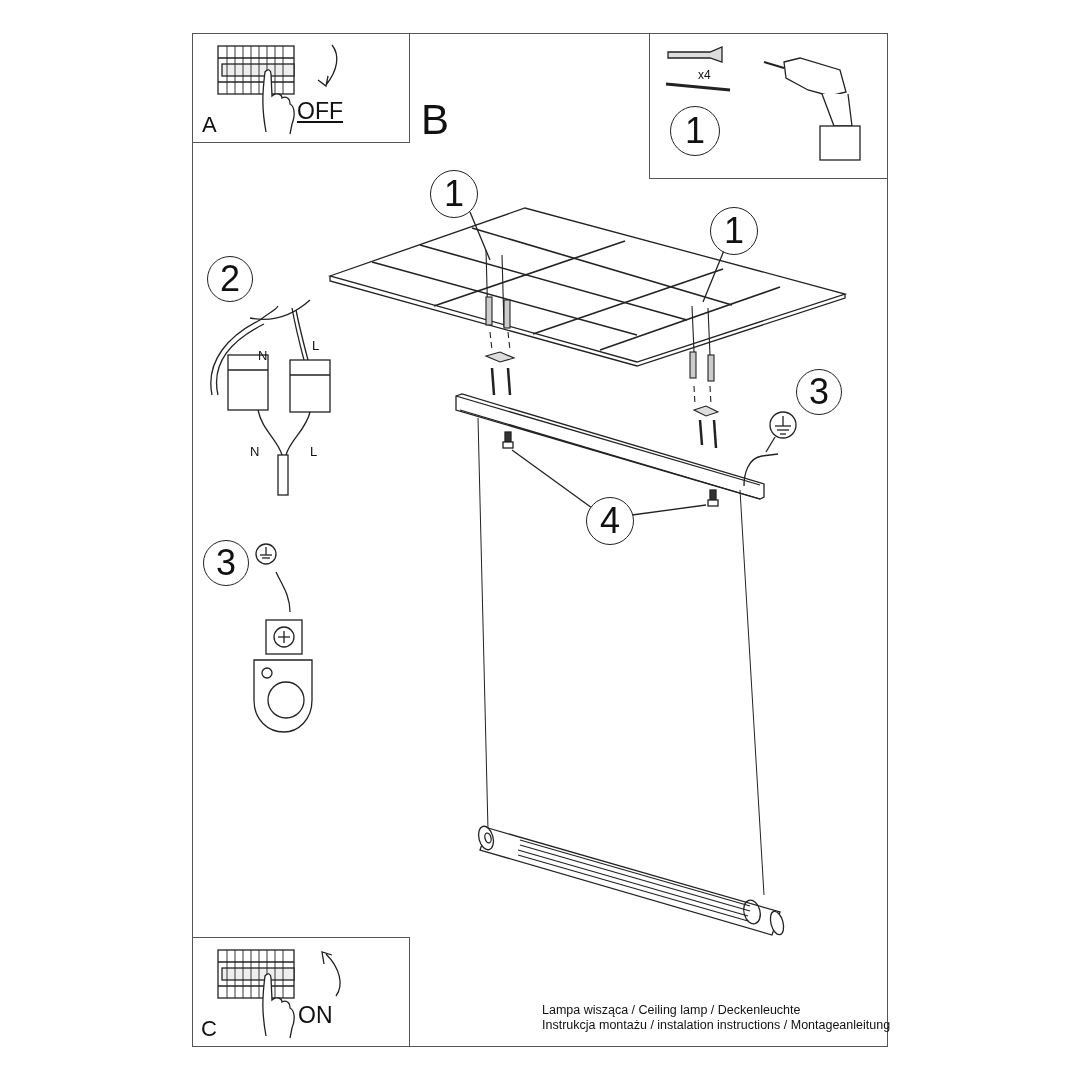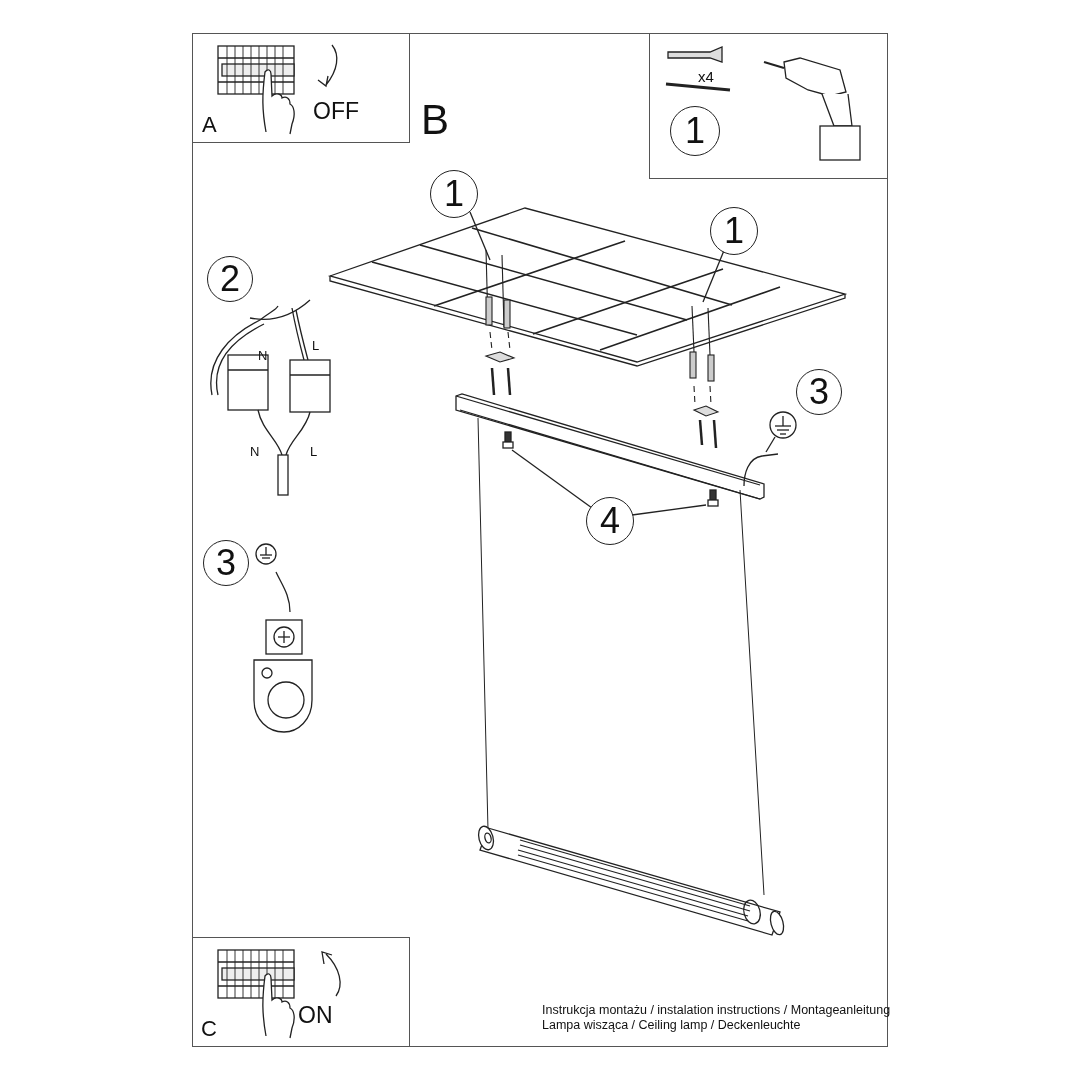--- a/index.html
+++ b/index.html
@@ -11,32 +11,32 @@
   .panel-a { left:192px; top:33px; width:218px; height:110px; }
   .panel-1 { left:649px; top:33px; width:239px; height:146px; }
   .panel-c { left:192px; top:937px; width:218px; height:110px; }
   .letter { position:absolute; font-size:22px; color:#111; }
   .big-b { position:absolute; left:421px; top:96px; font-size:42px; color:#111; }
   .state { position:absolute; font-size:23px; color:#111; }
   .callout { position:absolute; border:1.5px solid #222; border-radius:50%; box-sizing:border-box;
              display:flex; align-items:center; justify-content:center; background:#fff;
              font-size:36px; color:#111; }
   .wire-lbl { position:absolute; font-size:13px; color:#111; }
-  .qty { position:absolute; font-size:15px; color:#111; }
+  .qty { position:absolute; font-size:12px; color:#111; }
   .footer { position:absolute; left:542px; top:1003px; font-size:12.5px; line-height:15px; color:#111; }
   svg.art { position:absolute; left:0; top:0; width:1080px; height:1080px; }
 </style>
 </head>
 <body>
 
 <div class="frame"></div>
 
 <div class="panel panel-a">
   <span class="letter" style="left:9px;top:78px;">A</span>
-  <span class="state" style="left:120px;top:64px;">OFF</span>
+  <span class="state" style="left:104px;top:64px;text-decoration:underline;">OFF</span>
 </div>
 
 <div class="panel panel-1">
   <span class="qty" style="left:48px;top:34px;">x4</span>
 </div>
 
 <div class="panel panel-c">
   <span class="letter" style="left:8px;top:78px;">C</span>
   <span class="state" style="left:105px;top:64px;">ON</span>
 </div>
@@ -209,15 +209,15 @@
 <div class="callout" style="left:203px;top:540px;width:46px;height:46px;">3</div>
 <div class="callout" style="left:796px;top:369px;width:46px;height:46px;">3</div>
 <div class="callout" style="left:586px;top:497px;width:48px;height:48px;">4</div>
 
 <span class="wire-lbl" style="left:258px;top:348px;">N</span>
 <span class="wire-lbl" style="left:312px;top:338px;">L</span>
 <span class="wire-lbl" style="left:250px;top:444px;">N</span>
 <span class="wire-lbl" style="left:310px;top:444px;">L</span>
 
 <div class="footer">
+  <div>Lampa wisząca / Ceiling lamp / Deckenleuchte</div>
   <div>Instrukcja montażu / instalation instructions / Montageanleitung</div>
-  <div>Lampa wisząca / Ceiling lamp / Deckenleuchte</div>
 </div>
 
 </body></html>

